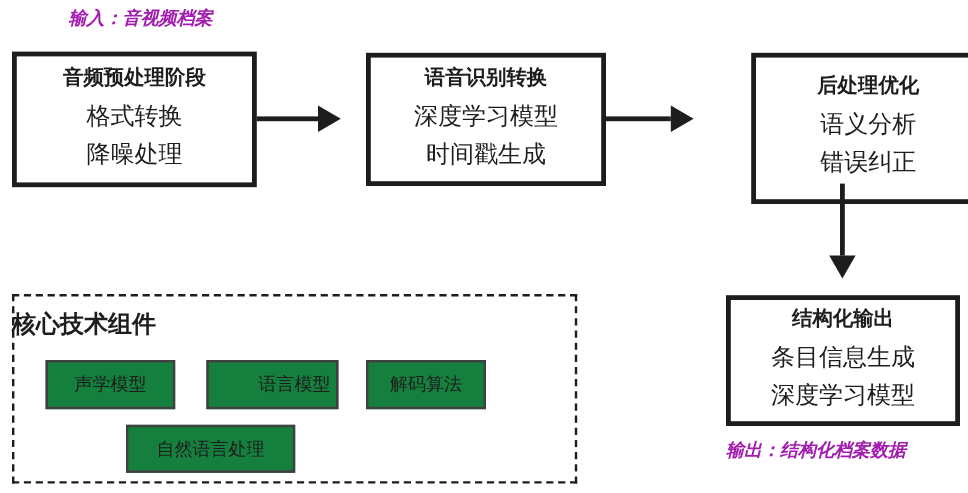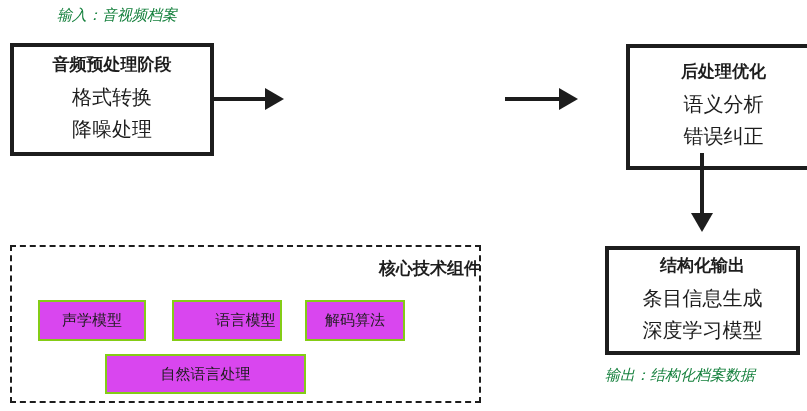--- a/index.html
+++ b/index.html
@@ -11,23 +11,23 @@
   .canvas {
     position: relative;
     width: 807px;
     height: 411px;
     background: #ffffff;
     overflow: hidden;
   }
   .io-label {
     position: absolute;
     font-style: italic;
-    font-weight: 400;
+    font-weight: 700;
     font-size: 15px;
-    color: #15803d;
+    color: #a21caf;
     white-space: nowrap;
   }
   .flow-box {
     position: absolute;
     border: 4px solid #1d1d1d;
     background: #ffffff;
     display: flex;
     flex-direction: column;
     justify-content: center;
     align-items: center;
@@ -76,28 +76,28 @@
     position: absolute;
     left: 10px; top: 245px;
     width: 471px; height: 158px;
     border: 2px dashed #1d1d1d;
     background: #ffffff;
   }
   .dashed-title {
     position: absolute;
     left: 10px; top: 257px;
     width: 471px;
-    text-align: right;
+    text-align: left;
     font-weight: 700;
-    font-size: 17px;
+    font-size: 20px;
   }
   .component-box {
     position: absolute;
-    border: 2px solid #84cc16;
-    background: #d946ef;
+    border: 2px solid #404040;
+    background: #15803d;
     display: flex;
     justify-content: center;
     align-items: center;
     font-size: 15px;
     white-space: nowrap;
   }
 </style>
 </head>
 <body>
 
@@ -109,20 +109,25 @@
     <div class="box-title">音频预处理阶段</div>
     <div class="box-line">格式转换</div>
     <div class="box-line">降噪处理</div>
   </div>
 
   <div class="h-arrow" style="left:214px; top:88px; width:70px;">
     <div class="h-shaft"></div>
     <div class="h-head"></div>
   </div>
 
+  <div class="flow-box" style="left:305px; top:44px; width:200px; height:111px;">
+    <div class="box-title">语音识别转换</div>
+    <div class="box-line">深度学习模型</div>
+    <div class="box-line">时间戳生成</div>
+  </div>
 
   <div class="h-arrow" style="left:505px; top:88px; width:73px;">
     <div class="h-shaft"></div>
     <div class="h-head"></div>
   </div>
 
   <div class="flow-box" style="left:606px; top:44px; width:195px; height:126px;margin-left:20px;">
     <div class="box-title">后处理优化</div>
     <div class="box-line">语义分析</div>
     <div class="box-line">错误纠正</div>
@@ -149,17 +154,17 @@
   </div>
 
   <div class="component-box" style="left:172px; top:300px; width:110px; height:41px;padding-left:37px;">
     <span>语言模型</span>
   </div>
 
   <div class="component-box" style="left:305px; top:300px; width:100px; height:41px;">
     <span>解码算法</span>
   </div>
 
-  <div class="component-box" style="left:105px; top:354px; width:201px; height:40px;">
+  <div class="component-box" style="left:105px; top:354px; width:141px; height:40px;">
     <span>自然语言处理</span>
   </div>
 
 </div>
 
 </body></html>

